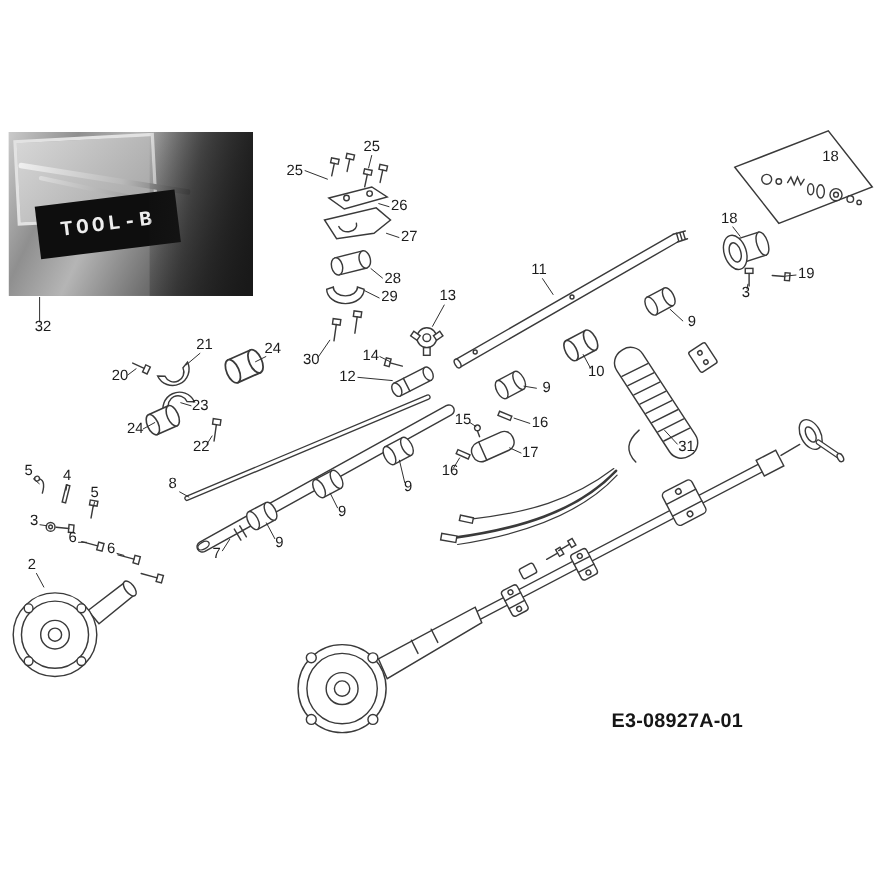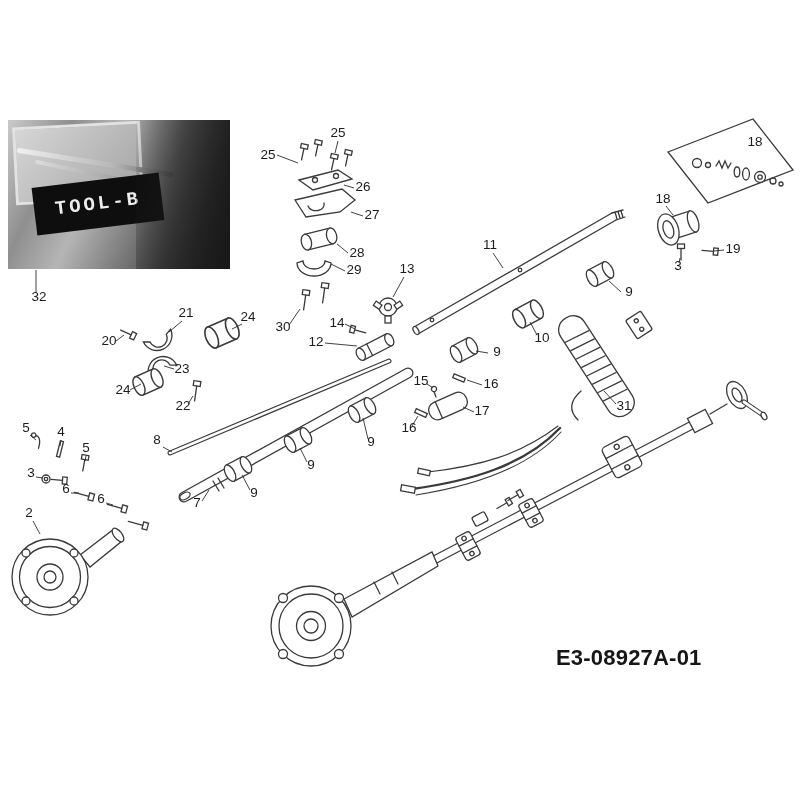--- a/index.html
+++ b/index.html
@@ -17,21 +17,21 @@
   .ph-driver{position:absolute;left:8px;top:40px;width:158px;height:5px;border-radius:2px;
              background:linear-gradient(90deg,#f0f0f0,#b9b9b9 60%,#5d5d5d);transform:rotate(9deg);}
   .ph-driver2{position:absolute;left:26px;top:52px;width:120px;height:4px;border-radius:2px;
              background:linear-gradient(90deg,#dcdcdc,#8a8a8a);transform:rotate(12deg);}
   .ph-tool{position:absolute;left:26px;top:60px;width:128px;height:48px;background:#0e0e0e;
            transform:rotate(-7deg);display:flex;align-items:center;justify-content:center;}
   .ph-tool span{color:#ededed;font-weight:bold;font-size:19px;letter-spacing:3px;
                 font-family:"Liberation Mono",monospace;}
   .ph-dark{position:absolute;right:-22px;top:-10px;width:116px;height:182px;
            background:linear-gradient(100deg,rgba(20,20,20,0) 0%,rgba(25,25,25,0.55) 35%,#191919 78%);}
-  .code{position:absolute;left:556px;top:645px;width:236px;font-size:22px;font-weight:bold;
+  .code{position:absolute;left:556px;top:645px;width:236px;font-size:18px;font-weight:bold;
         color:#161616;letter-spacing:0.2px;}
 </style>
 </head>
 <body>
 
 <div class="stage">
 
   <div class="photo">
     <div class="ph-bg"></div>
     <div class="ph-frame"></div>

